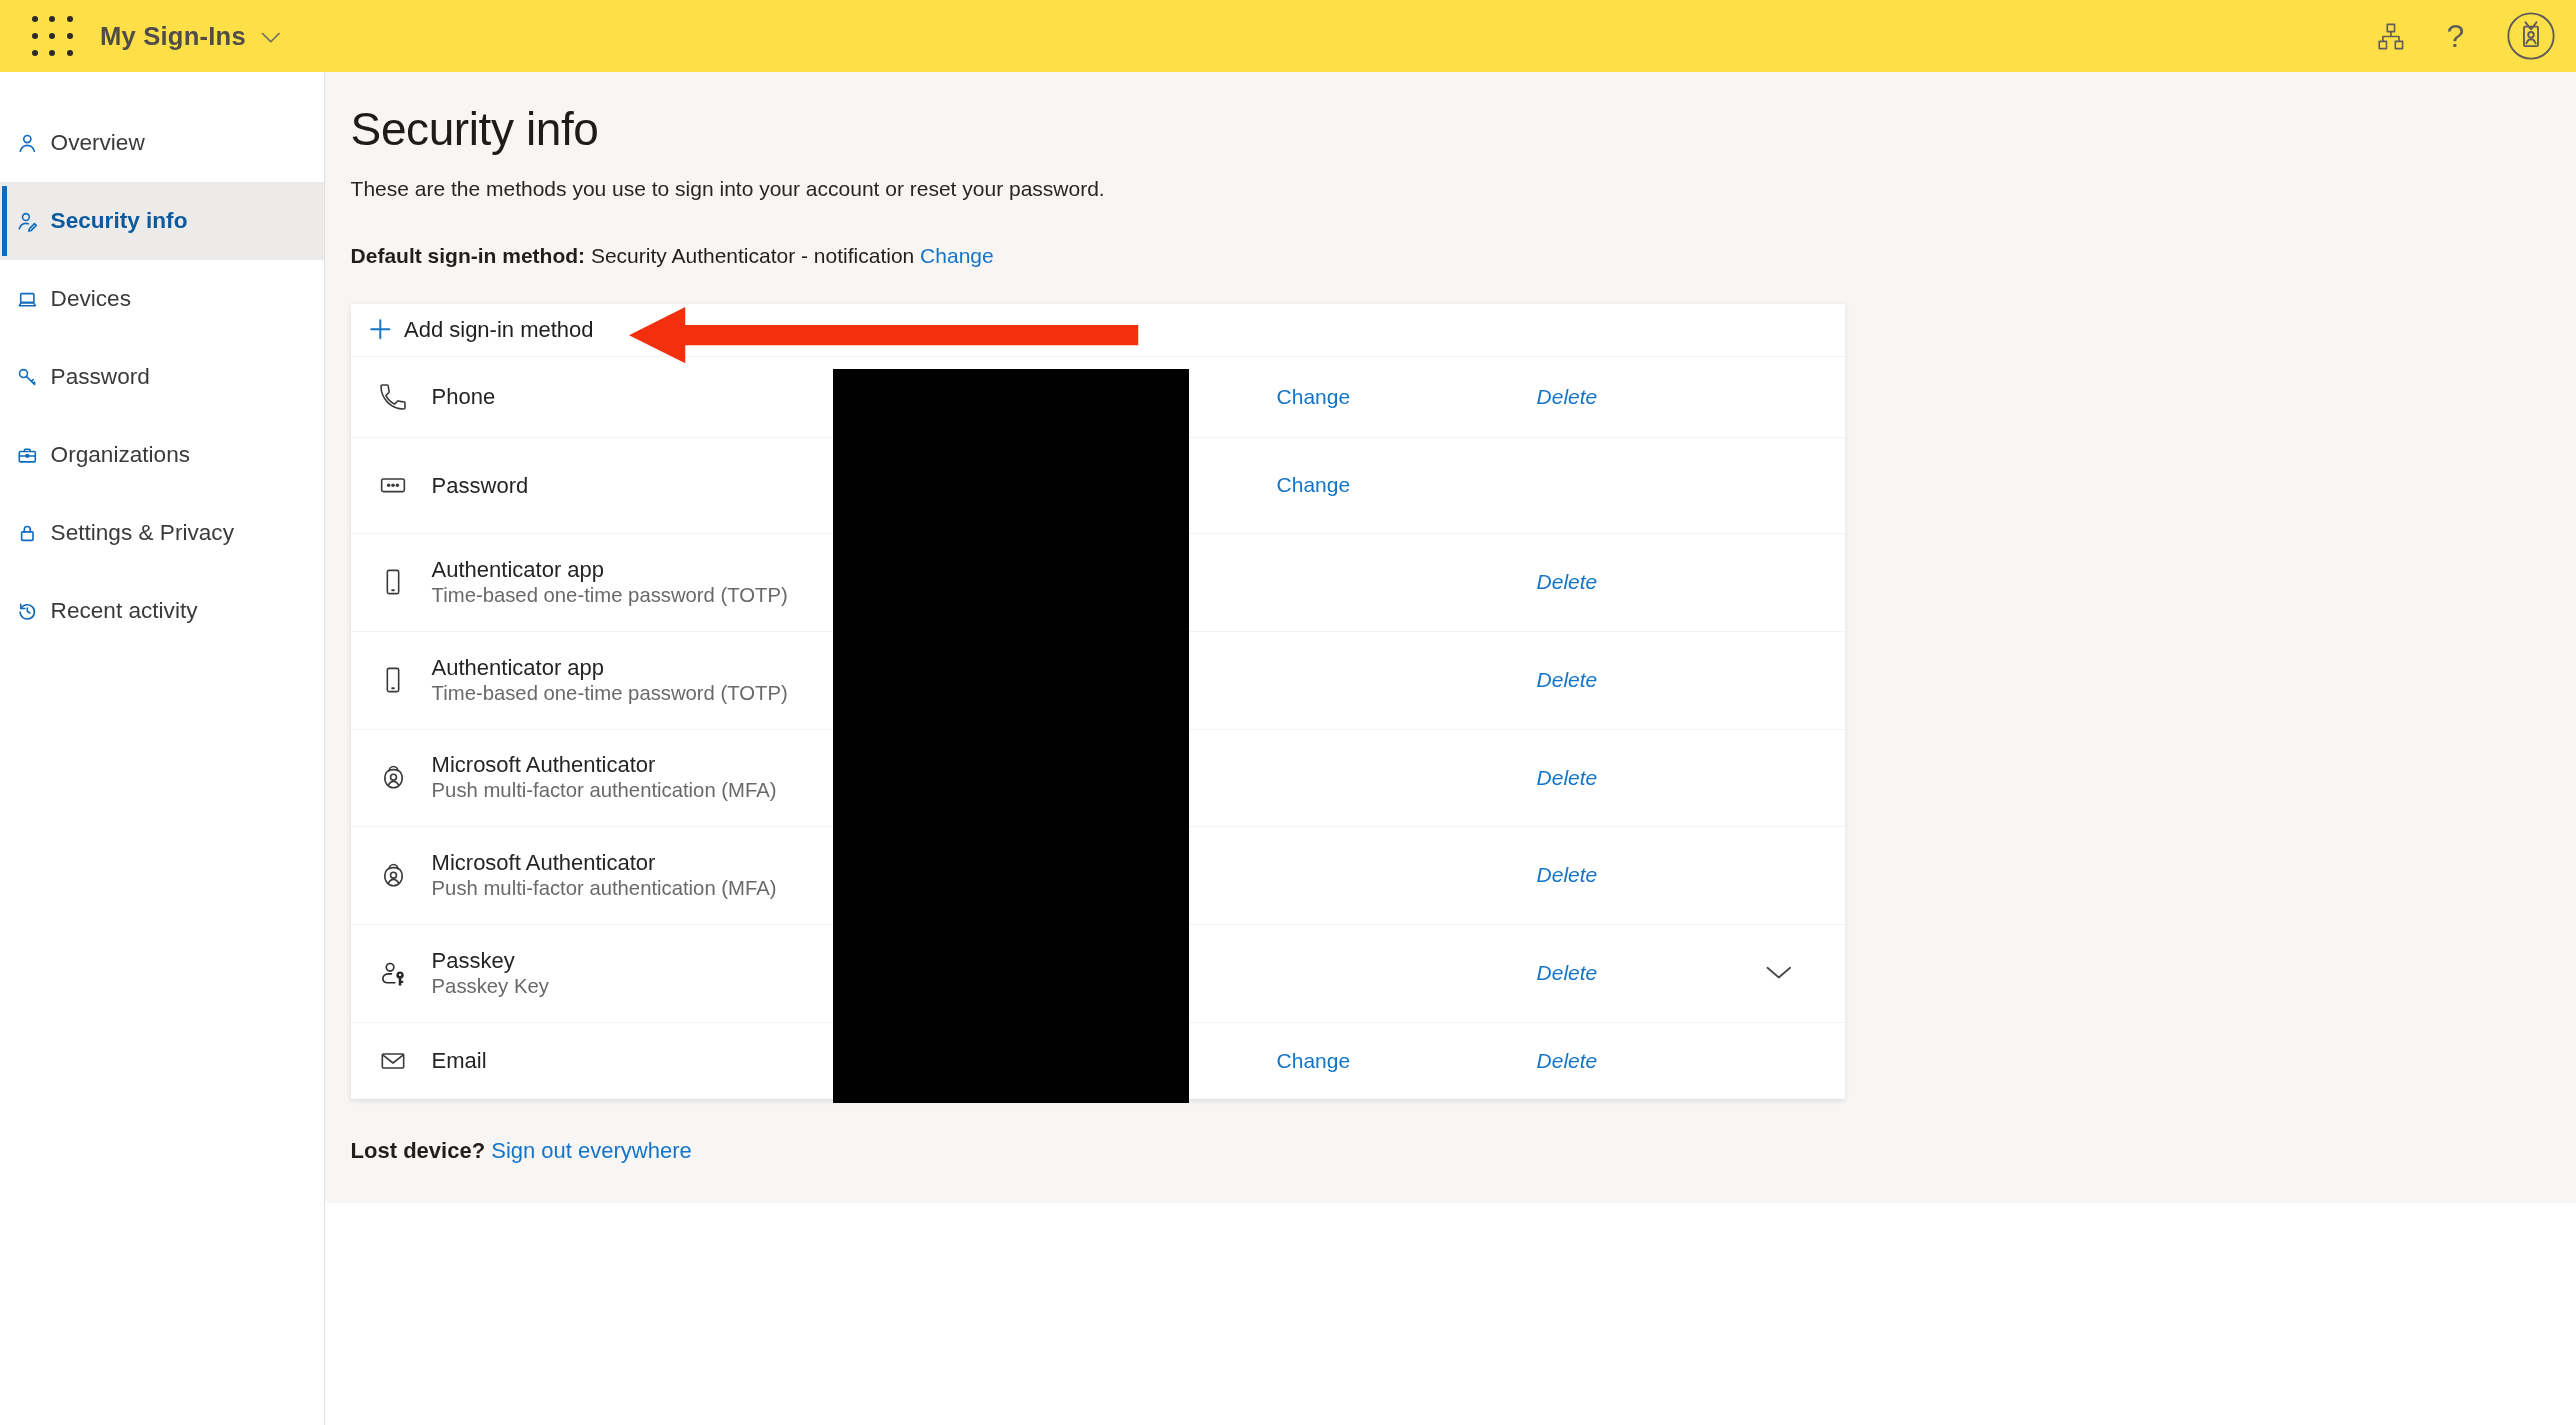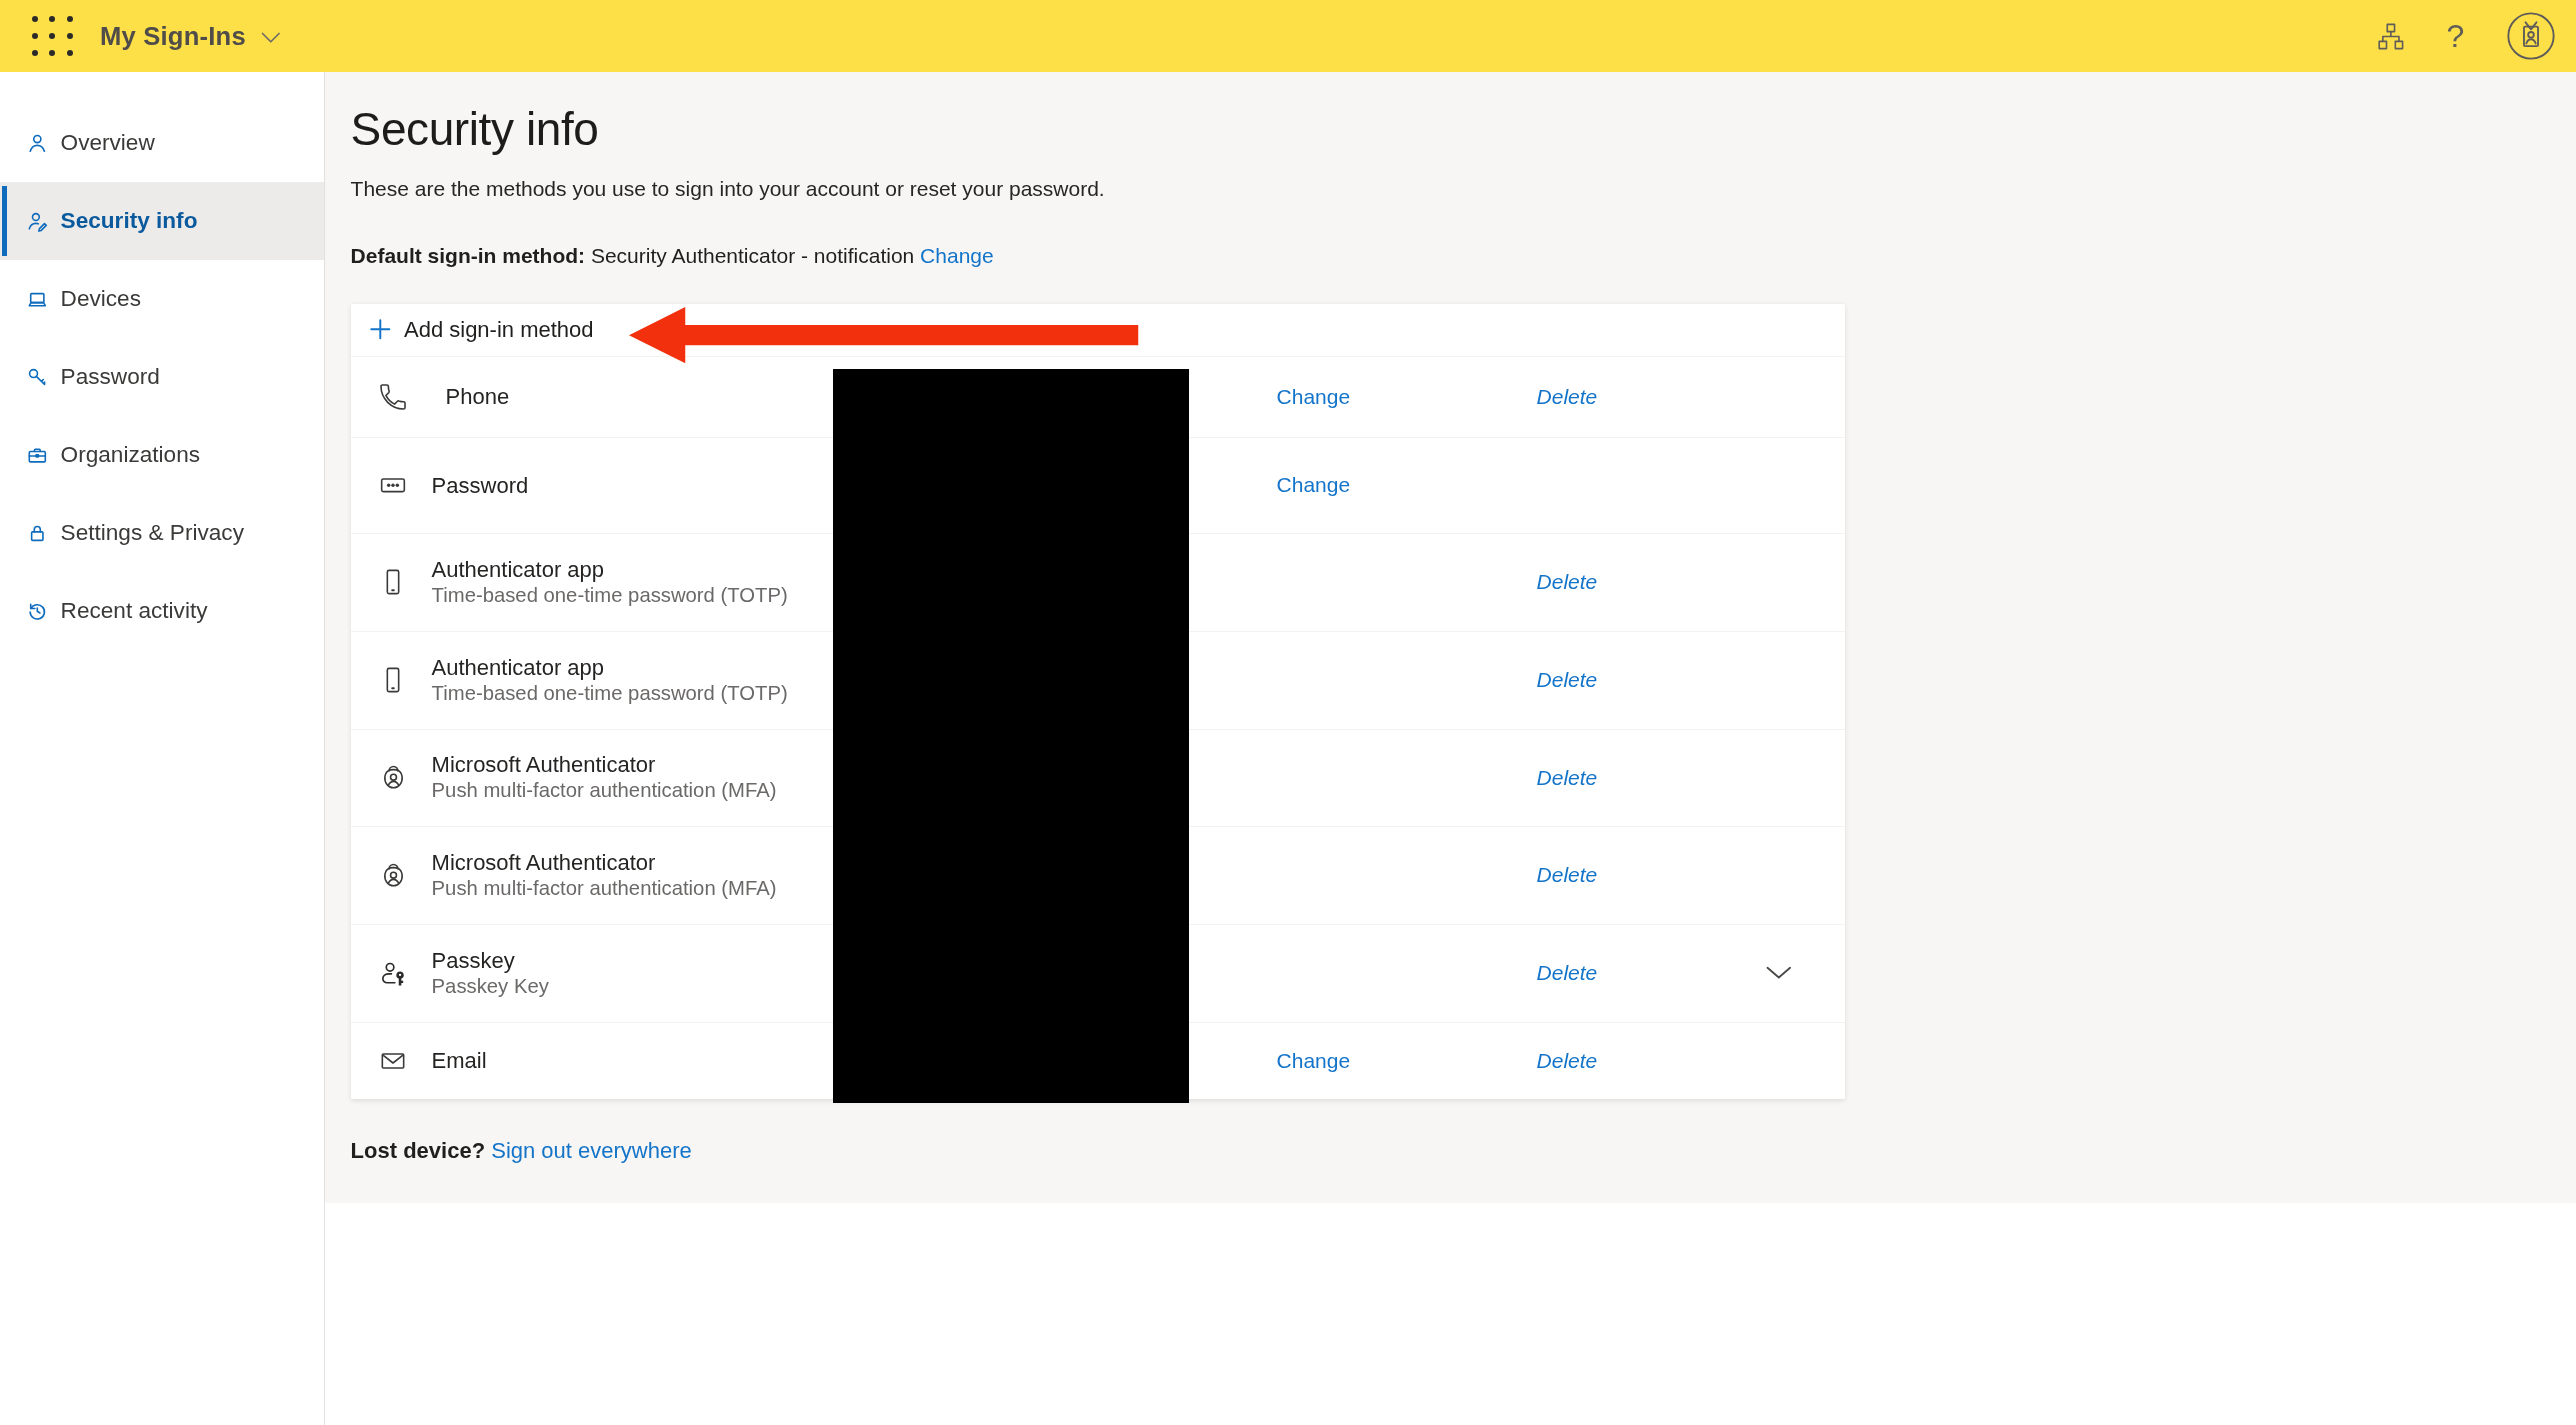--- a/index.html
+++ b/index.html
@@ -16,21 +16,21 @@
   .app-title { margin-left:27px; font-size:25.6px; font-weight:600; color:#4f4c4a; letter-spacing:0.2px; }
   .title-chev { margin-left:15px; margin-top:4.5px; }
   .topbar-right { margin-left:auto; display:flex; align-items:center; gap:42px; margin-right:19.6px; }
   .tb-icon { display:flex; align-items:center; justify-content:center; cursor:pointer; }
   .help-glyph { font-size:32px; color:#5f5c5a; font-weight:400; }
 
   
   .sidebar { position:absolute; left:0; top:72px; width:325px; height:1353px;
     background:#ffffff; border-right:1.5px solid #e2e0de; }
   .nav { padding-top:32px; }
-  .nav-item { height:78px; display:flex; align-items:center; padding-left:26px;
+  .nav-item { height:78px; display:flex; align-items:center; padding-left:16px;
     cursor:pointer; position:relative; }
   .nav-item .nicon { width:22.6px; height:22.6px; flex:0 0 22.6px; }
   .nav-item .nlabel { margin-left:12px; font-size:22.6px; color:#3b3a39; }
   .nav-item.selected { background:#ecebe9; }
   .nav-item.selected::before { content:""; position:absolute; left:2.3px; top:3.8px;
     bottom:3.8px; width:4.5px; background:#0f6cbd; }
   .nav-item.selected .nlabel { color:#0b5a9e; font-weight:700; }
 
   
   .main { position:absolute; left:325px; top:72px; width:2251px; height:1353px; background:#ffffff; }
@@ -44,21 +44,21 @@
   a.link { color:#1374c9; text-decoration:none; cursor:pointer; }
 
   
   .card { position:relative; margin-top:35px; margin-left:25.6px; width:1494px;
     background:#ffffff; border-radius:1.5px; box-shadow:0 1.5px 5.3px rgba(0,0,0,.10); }
   .row { position:relative; display:flex; align-items:center;
     border-bottom:1.5px solid #f3f2f1; }
   .row:last-child { border-bottom:none; }
   .row-add { height:53px; padding-left:18px; cursor:pointer; }
   .row-add .add-label { margin-left:12.8px; font-size:22px; color:#201f1e; }
-  .rh-a { height:81px;gap:14px; } .rh-b { height:96px; } .rh-c { height:98px; }
+  .rh-a { height:81px; } .rh-b { height:96px; } .rh-c { height:98px; }
   .rh-c2 { height:97px; } .rh-d { height:76px; }
   .micon { width:35px; height:35px; flex:0 0 35px; margin-left:25px;
     display:flex; align-items:center; justify-content:center; }
   .mtext { margin-left:21px; }
   .mtitle { font-size:22px; line-height:27px; color:#252423; }
   .msub { font-size:20.3px; line-height:25.6px; color:#6b6968; }
   .act { position:absolute; top:50%; transform:translateY(-50%); font-size:21px; }
   .act-change { left:926px; }
   .act-delete { left:1186px;font-style:italic; }
   .row-chev { position:absolute; left:1415px; top:50%; transform:translateY(-50%); cursor:pointer; }

